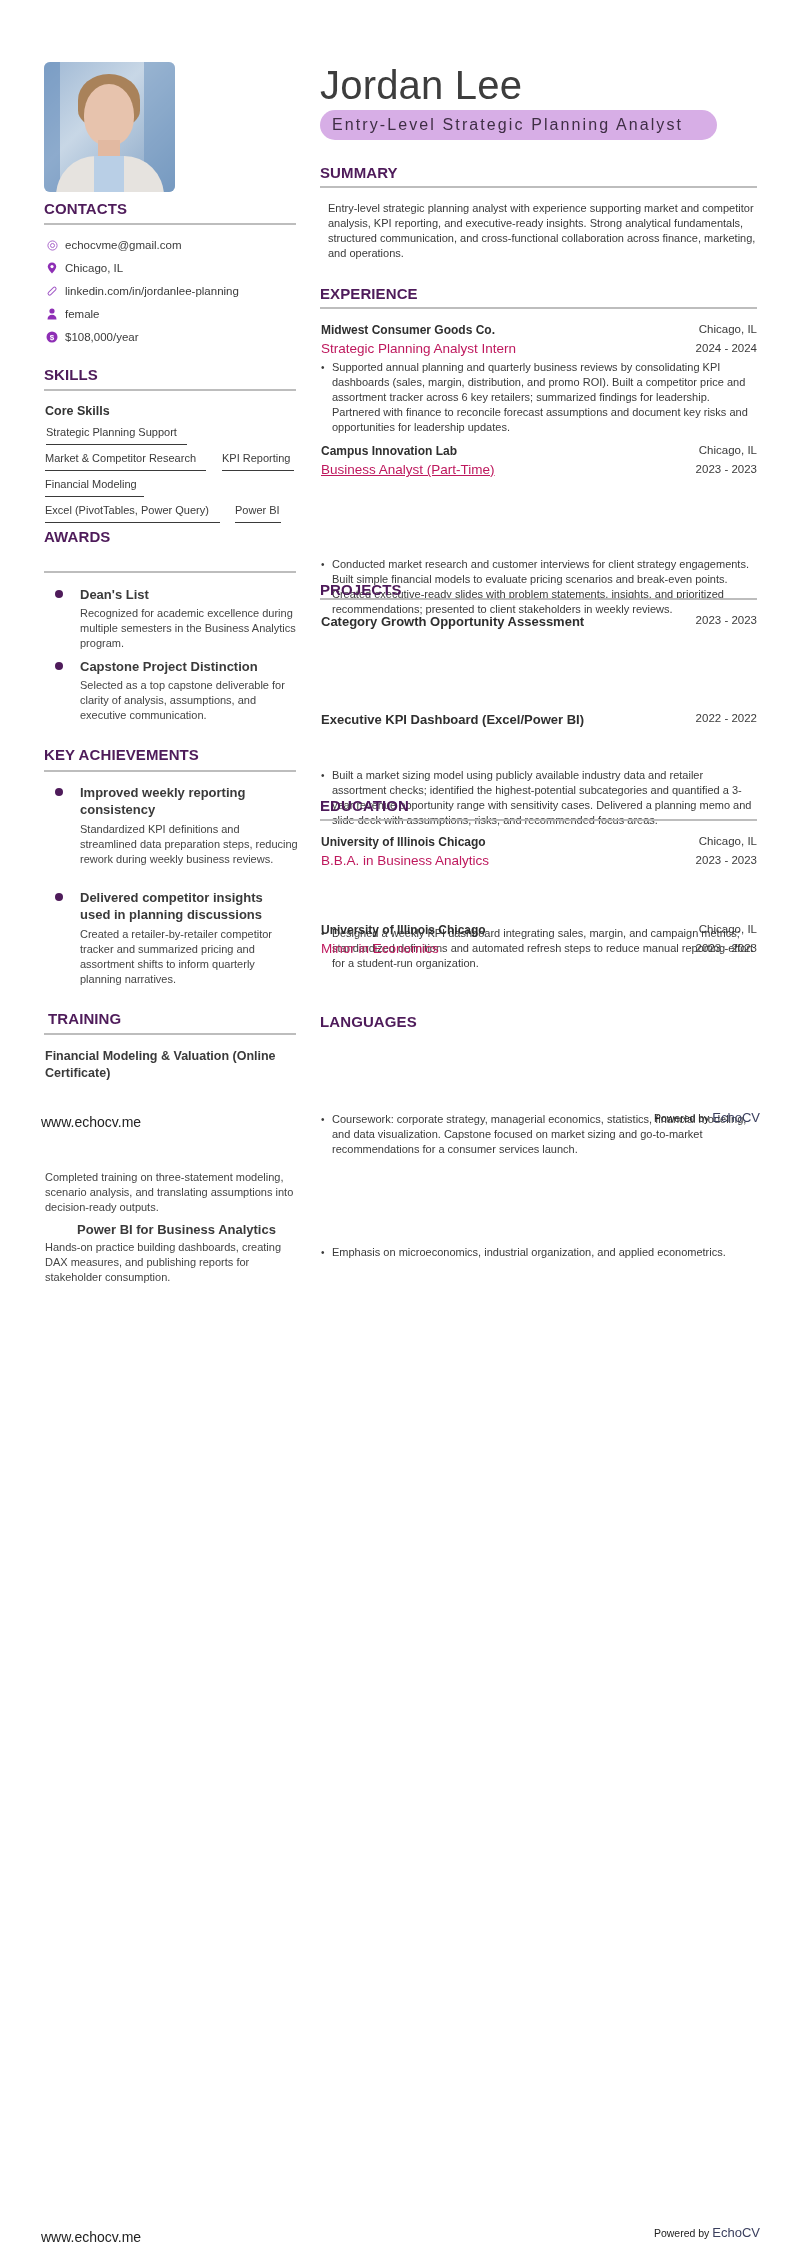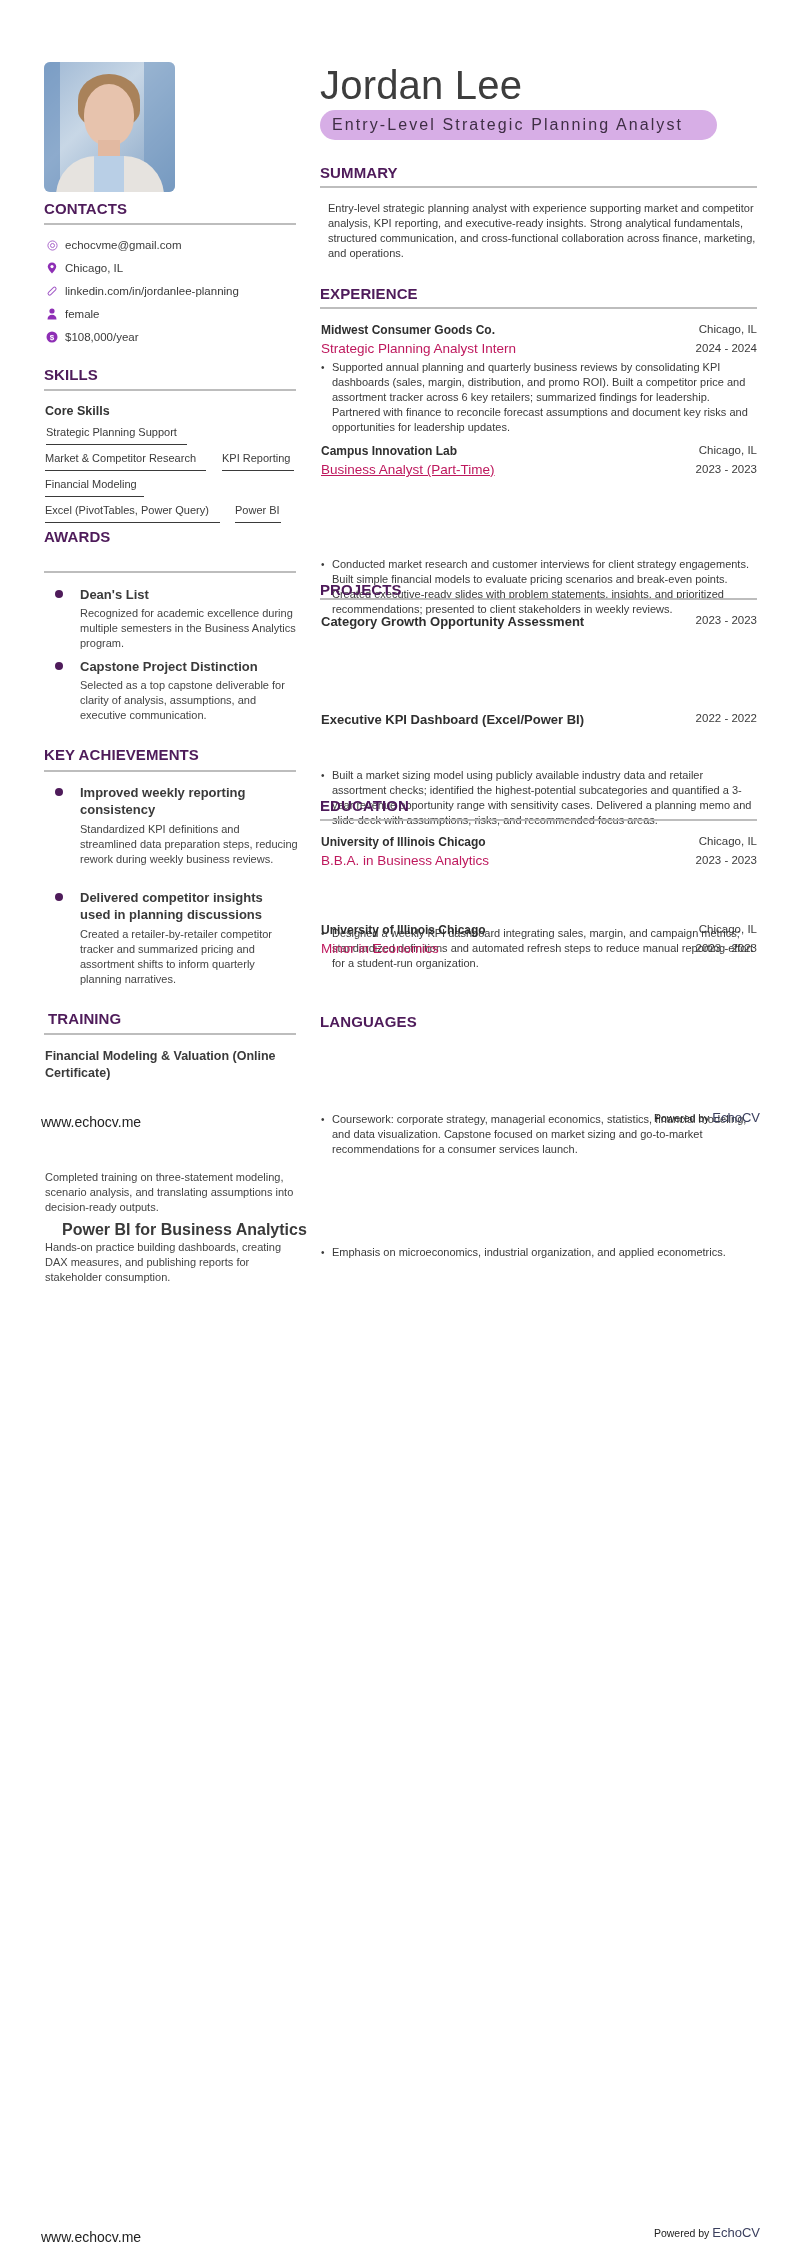--- a/index.html
+++ b/index.html
@@ -198,20 +198,20 @@
 
 <div class="abs sec-title" style="left:320px;top:1013px;">LANGUAGES</div>
 
 <div class="abs footer-left" style="left:41px;top:1114px;">www.echocv.me</div>
 <div class="abs footer-right" style="right:34px;top:1110px;">
   <span>Powered by</span>
   <span class="brand">EchoCV</span>
 </div>
 
 <div class="abs item-desc" style="left:45px;top:1170px;width:250px;">Completed training on three-statement modeling, scenario analysis, and translating assumptions into decision-ready outputs.</div>
-<div class="abs item-title" style="left:62px;top:1221px;width:255px;font-size:16px;">Power BI for Business Analytics</div>
+<div class="abs item-title" style="left:49px;top:1221px;width:255px;font-size:13px;text-align:center;">Power BI for Business Analytics</div>
 <div class="abs item-desc" style="left:45px;top:1240px;width:255px;">Hands-on practice building dashboards, creating DAX measures, and publishing reports for stakeholder consumption.</div>
 
 <div class="abs footer-left" style="left:41px;top:2229px;">www.echocv.me</div>
 <div class="abs footer-right" style="right:34px;top:2225px;">
   <span>Powered by</span>
   <span class="brand">EchoCV</span>
 </div>
 
 </body></html>

